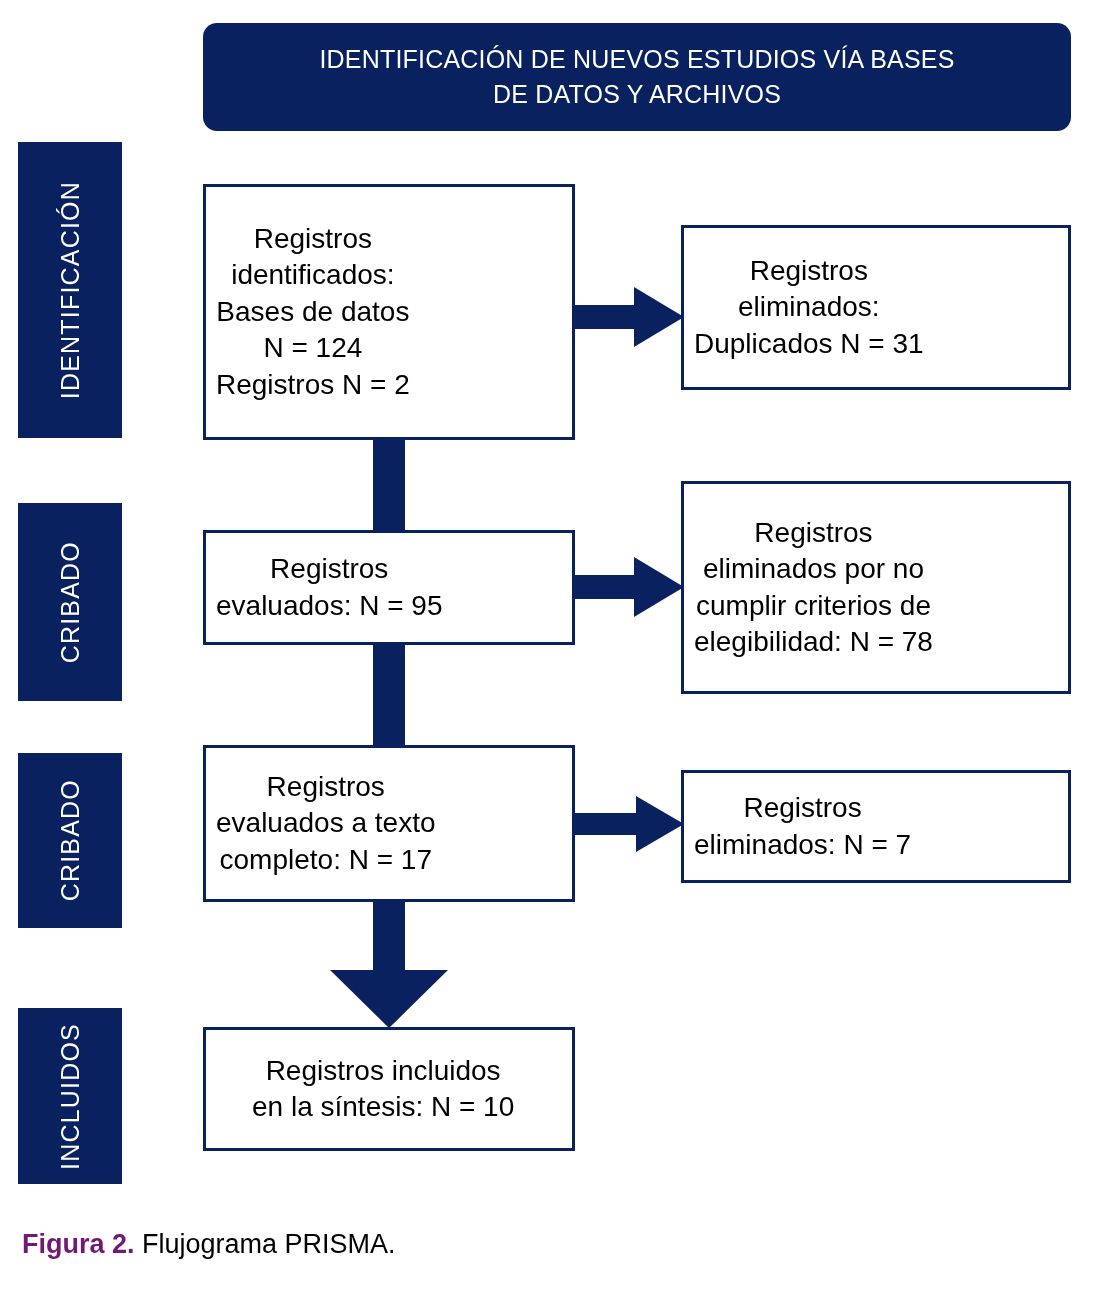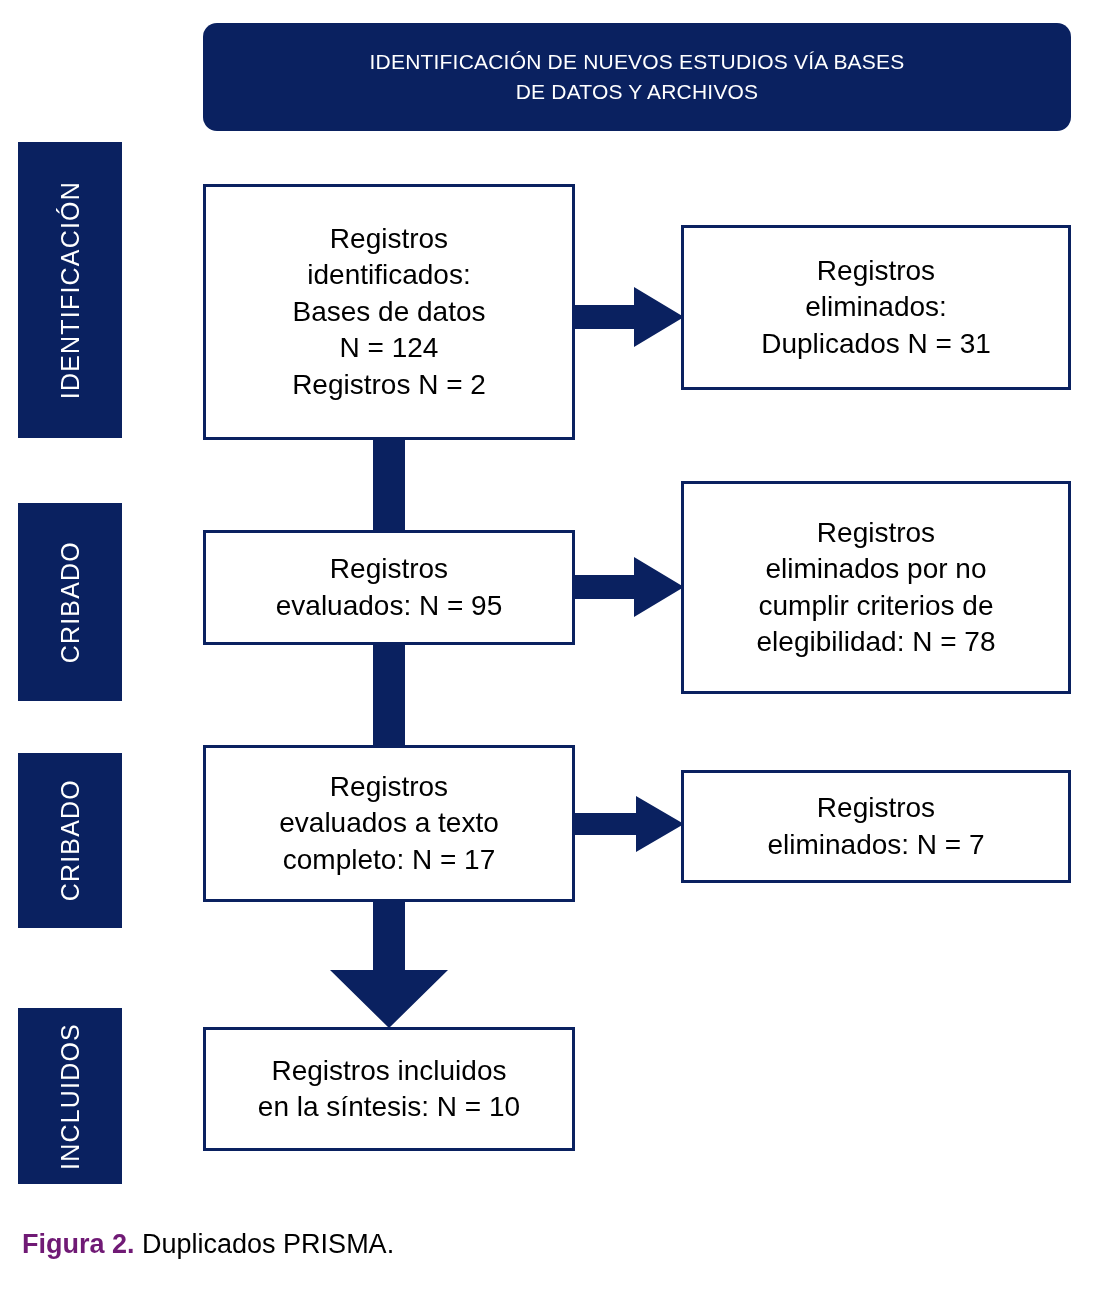--- a/index.html
+++ b/index.html
@@ -26,21 +26,21 @@
     background: #0a2160;
     border-radius: 14px;
     display: flex;
     align-items: center;
     justify-content: center;
     box-sizing: border-box;
     padding: 0 24px;
   }
   #header-banner .banner-text {
     color: #ffffff;
-    font-size: 21px;
+    font-size: 25px;
     line-height: 1.42;
     text-align: center;
     letter-spacing: 0.2px;
     white-space: pre-line;
   }
 
   
   .stage-bar {
     position: absolute;
     left: 18px;
@@ -64,37 +64,36 @@
   #stage-incluidos      { top: 1008px; height: 176px; }
 
   
   .flow-box {
     position: absolute;
     border: 3px solid #0a2160;
     background: #ffffff;
     box-sizing: border-box;
     display: flex;
     align-items: center;
-    justify-content: center;
     text-align: center;
   }
   .flow-box .box-text {
     font-size: 28px;
     line-height: 1.30;
     white-space: pre-line;
     padding: 0 10px;
   }
 
   #box-identificados   { left: 203px; top: 184px;  width: 372px; height: 256px; }
   #box-duplicados      { left: 681px; top: 225px;  width: 390px; height: 165px; }
   #box-evaluados       { left: 203px; top: 530px;  width: 372px; height: 115px; }
   #box-no-elegibles    { left: 681px; top: 481px;  width: 390px; height: 213px; }
   #box-texto-completo  { left: 203px; top: 745px;  width: 372px; height: 157px; }
   #box-eliminados-7    { left: 681px; top: 770px;  width: 390px; height: 113px; }
-  #box-incluidos       { left: 203px; top: 1027px; width: 372px; height: 124px; }
+  #box-incluidos       { left: 203px; top: 1027px; width: 372px; height: 124px; padding-left: 36px; }
 
   
   .connector {
     position: absolute;
   }
   .connector svg { display: block; }
 
   
   #connector-v1 { left: 373px; top: 438px; }
   #connector-v2 { left: 373px; top: 643px; }
@@ -215,14 +214,14 @@
   <div class="box-text">Registros
 eliminados: N = 7</div>
 </div>
 
 <div class="flow-box" id="box-incluidos">
   <div class="box-text">Registros incluidos
 en la síntesis: N = 10</div>
 </div>
 
 <div id="figure-caption">
-  <span class="caption-label">Figura 2.</span><span class="caption-text"> Duplicados PRISMA.</span>
+  <span class="caption-label">Figura 2.</span><span class="caption-text"> Flujograma PRISMA.</span>
 </div>
 
 </body></html>

